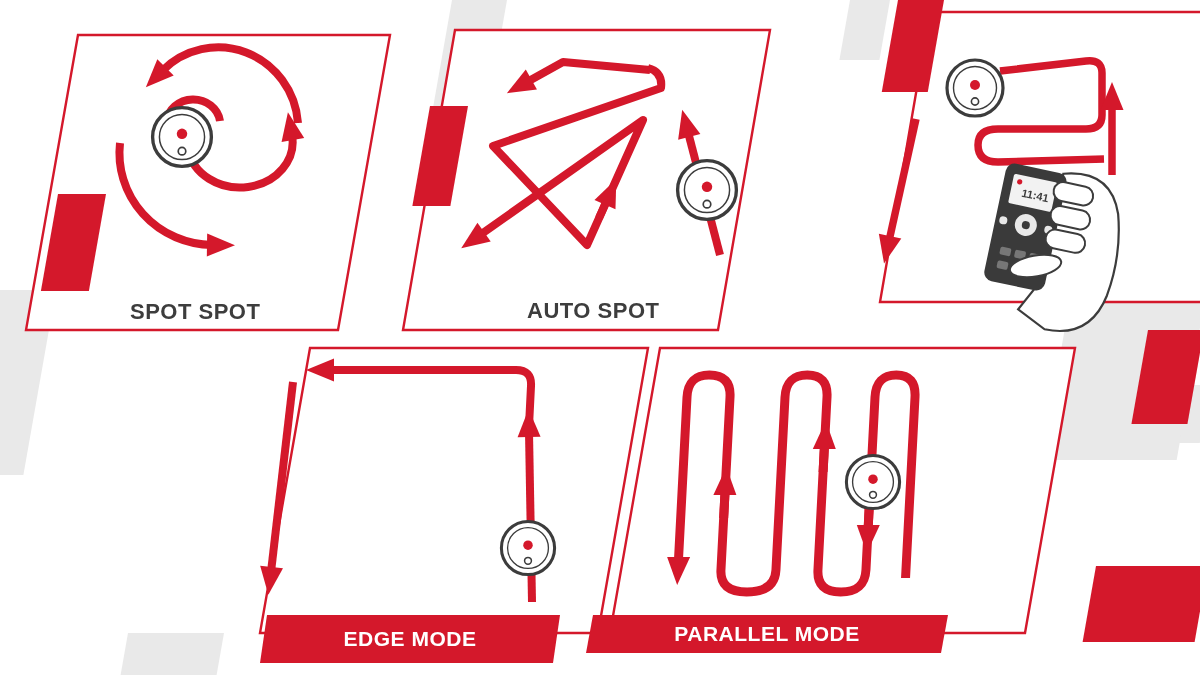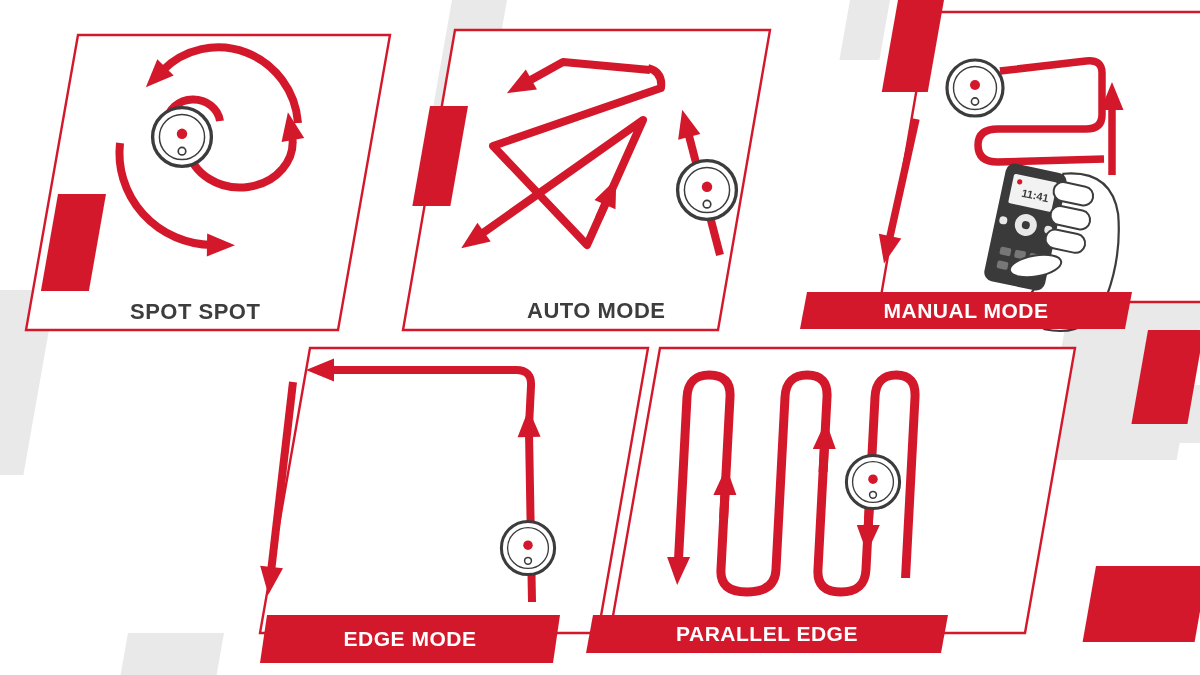--- a/index.html
+++ b/index.html
@@ -63,21 +63,21 @@
           <path d="M1,3.5 L29,15 L1,26.5 Z" fill="#d4182b"></path>
         </marker>
       </defs>
       <polygon class="panel-face" points="60,10 375,10 323,310 8,310"></polygon>
       <path class="route" stroke-width="8" d="M 255 50 L 168 42 L 132 62" marker-end="url(#arrow2)"></path>
       <path class="route" stroke-width="8" d="M 253 48 Q 268 52 266 68 L 98 126 L 192 225 L 248 100 L 85 215" marker-end="url(#arrow2)"></path>
       <path class="route" stroke-width="8" d="M 204 198 L 212 180" marker-end="url(#arrow2)"></path>
       <path class="route" stroke-width="8" d="M 325 235 L 293 112" marker-end="url(#arrow2)"></path>
       <use href="#robot" transform="translate(312,170) scale(1.05)"></use>
     </svg>
-    <div class="plain-label" style="left:132px;top:278px">AUTO MODE</div>
+    <div class="plain-label" style="left:132px;top:278px">AUTO SPOT</div>
   </div>
 
   <div class="panel" style="left:790px;top:5px;width:410px;height:330px">
     <svg viewBox="0 0 410 330">
       <defs>
         <marker id="arrow3" markerUnits="userSpaceOnUse" markerWidth="34" markerHeight="30" refX="6" refY="15" orient="auto">
           <path d="M1,3.5 L29,15 L1,26.5 Z" fill="#d4182b"></path>
         </marker>
       </defs>
       <polygon class="panel-face" points="140,7 475,7 425,297 90,297"></polygon>
@@ -143,23 +143,20 @@
       <use href="#robot" transform="translate(288,142) scale(0.95)"></use>
     </svg>
   </div>
 
   <div class="decor red" style="left:430px;top:106px;width:38px;height:100px"></div>
   <div class="decor red" style="left:58px;top:194px;width:48px;height:97px"></div>
   <div class="decor red" style="left:898px;top:0;width:46px;height:92px"></div>
   <div class="decor red" style="left:1148px;top:330px;width:56px;height:94px"></div>
   <div class="decor red" style="left:1096px;top:566px;width:112px;height:76px"></div>
 
-  <div class="banner" style="left:800px;top:292px;width:332px;height:37px">
-    <span>MANUAL MODE</span>
-  </div>
   <div class="banner" style="left:260px;top:615px;width:300px;height:48px">
     <span>EDGE MODE</span>
   </div>
   <div class="banner" style="left:586px;top:615px;width:362px;height:38px">
-    <span>PARALLEL EDGE</span>
+    <span>PARALLEL MODE</span>
   </div>
 
 </div>
 
 </body></html>

